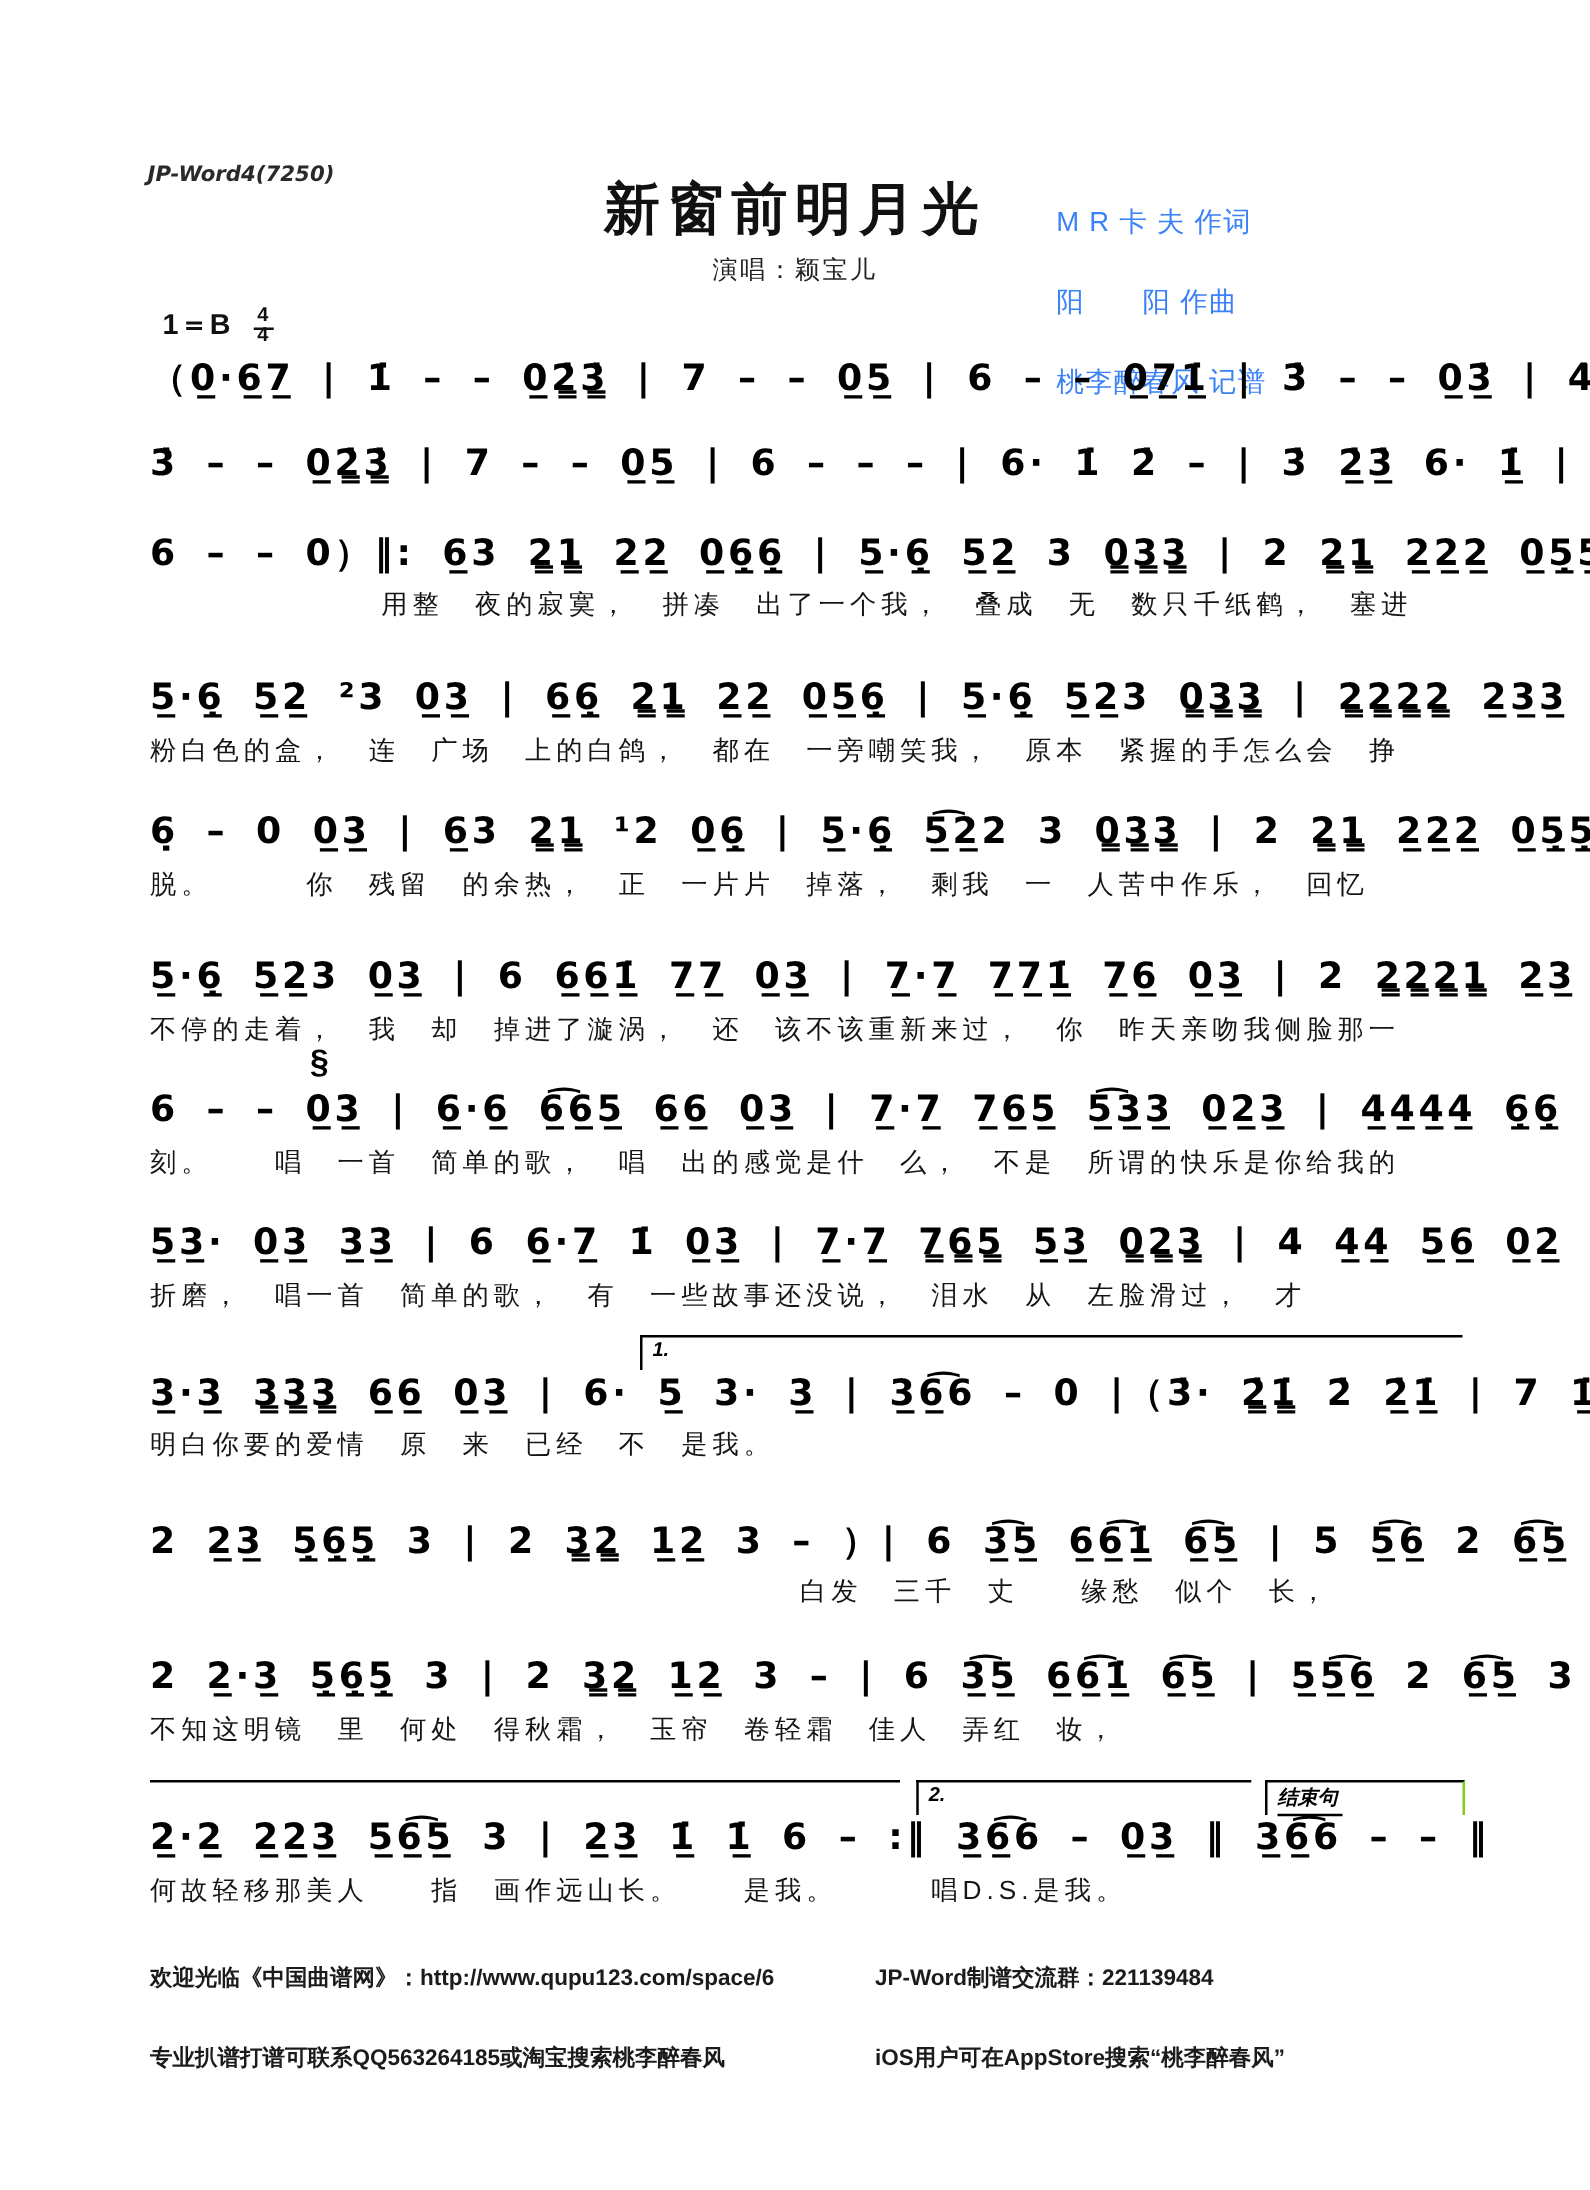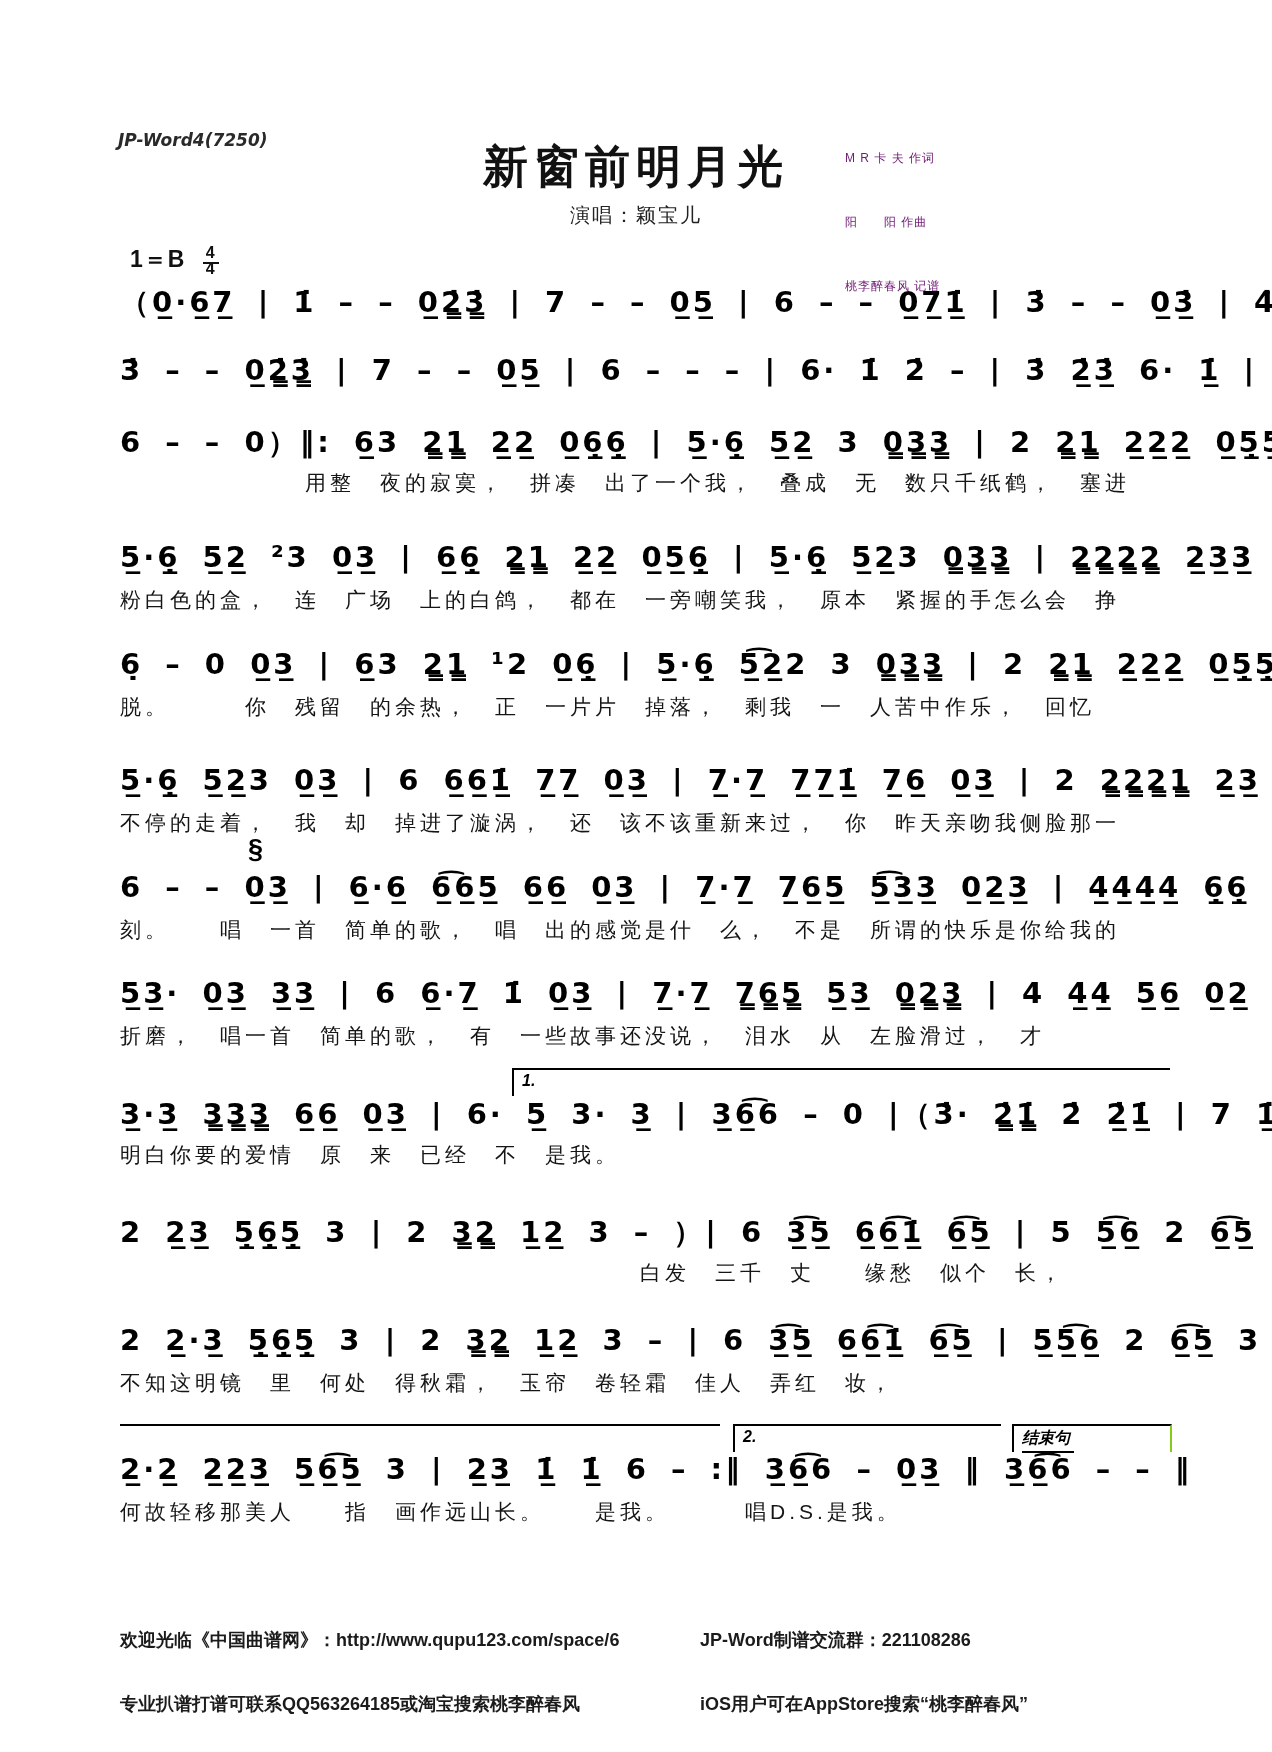--- a/index.html
+++ b/index.html
@@ -19,22 +19,22 @@
   }
   .title{
     position:absolute;left:0;right:0;top:116px;
     text-align:center;font-size:45px;font-weight:800;letter-spacing:6px;margin-top:21px;
   }
   .singer{
     position:absolute;left:0;right:0;top:202px;
     text-align:center;font-size:20px;letter-spacing:2px;color:#222;
   }
   .credits{
-    position:absolute;left:845px;top:142px;
-    font-size:12px;line-height:32px;color:#701a75;letter-spacing:1px;
+    position:absolute;left:845px;top:162px;
+    font-size:22px;line-height:32px;color:#3b82f6;letter-spacing:1px;
     white-space:pre;
   }
   .keysig{
     position:absolute;left:130px;top:196px;
     font-size:23px;font-weight:700;letter-spacing:1px;margin-top:48px;
   }
   .keysig .frac{
     display:inline-block;vertical-align:middle;margin-left:10px;
     text-align:center;font-size:16px;line-height:16px;font-weight:700;
   }
@@ -56,21 +56,21 @@
   }
   .bracket{position:absolute;border-top:2px solid #000;height:26px;}
   .bracket.with-left{border-left:2px solid #000;}
   .bracket.with-right{border-right:2px solid #84cc16;}
   .bracket .vlabel{
     display:inline-block;margin:2px 0 0 8px;
     font-style:italic;font-weight:700;font-size:16px;color:#000;
   }
   .bracket .vlabel.boxed{border-bottom:2px solid #000;padding:0 4px 2px 0;}
   .footer{
-    position:absolute;top:1624px;
+    position:absolute;top:1566px;
     font-size:18px;font-weight:600;line-height:32px;color:#1b1b1b;
     white-space:pre;
   }
   .footer.left{left:120px;}
   .footer.right{left:700px;}
 </style>
 </head>
 <body>
 
 <div class="page">
@@ -160,16 +160,16 @@
   </div>
 
   <div class="sys" style="top:1452px">
     <div class="notation">2̲·2̲ 2̲2̲3̲ 5̲6̲͡5̲ 3 | 2̲3̲ 1̲̇ 1̲̇ 6 – :‖ 3̲6̲͡6 – 0̲3̲ ‖ 3̲6̲͡6 – – ‖</div>
     <div class="lyrics">何故轻移那美人　　指　画作远山长。　　是我。　　　唱D.S.是我。</div>
   </div>
 
   <div class="footer left"><span>欢迎光临《中国曲谱网》：http://www.qupu123.com/space/6</span><br>
 <span>专业扒谱打谱可联系QQ563264185或淘宝搜索桃李醉春风</span></div>
 
-  <div class="footer right"><span>JP-Word制谱交流群：221108286</span><br>
+  <div class="footer right"><span>JP-Word制谱交流群：221139484</span><br>
 <span>iOS用户可在AppStore搜索“桃李醉春风”</span></div>
 
 </div>
 
 </body></html>

